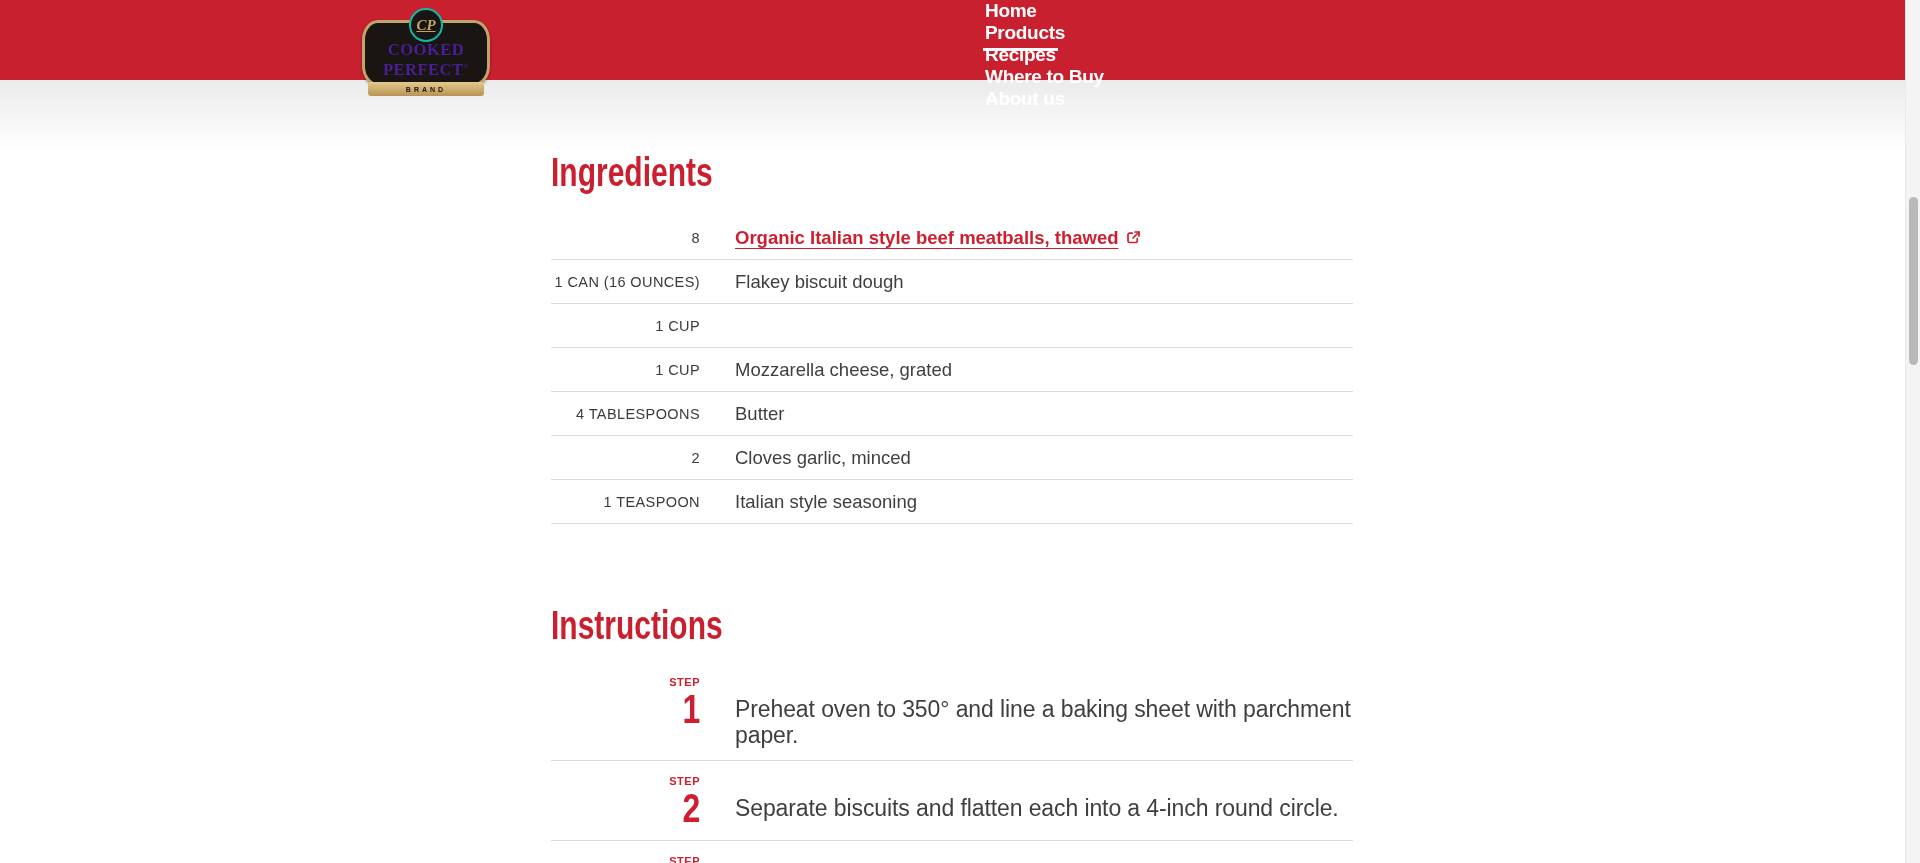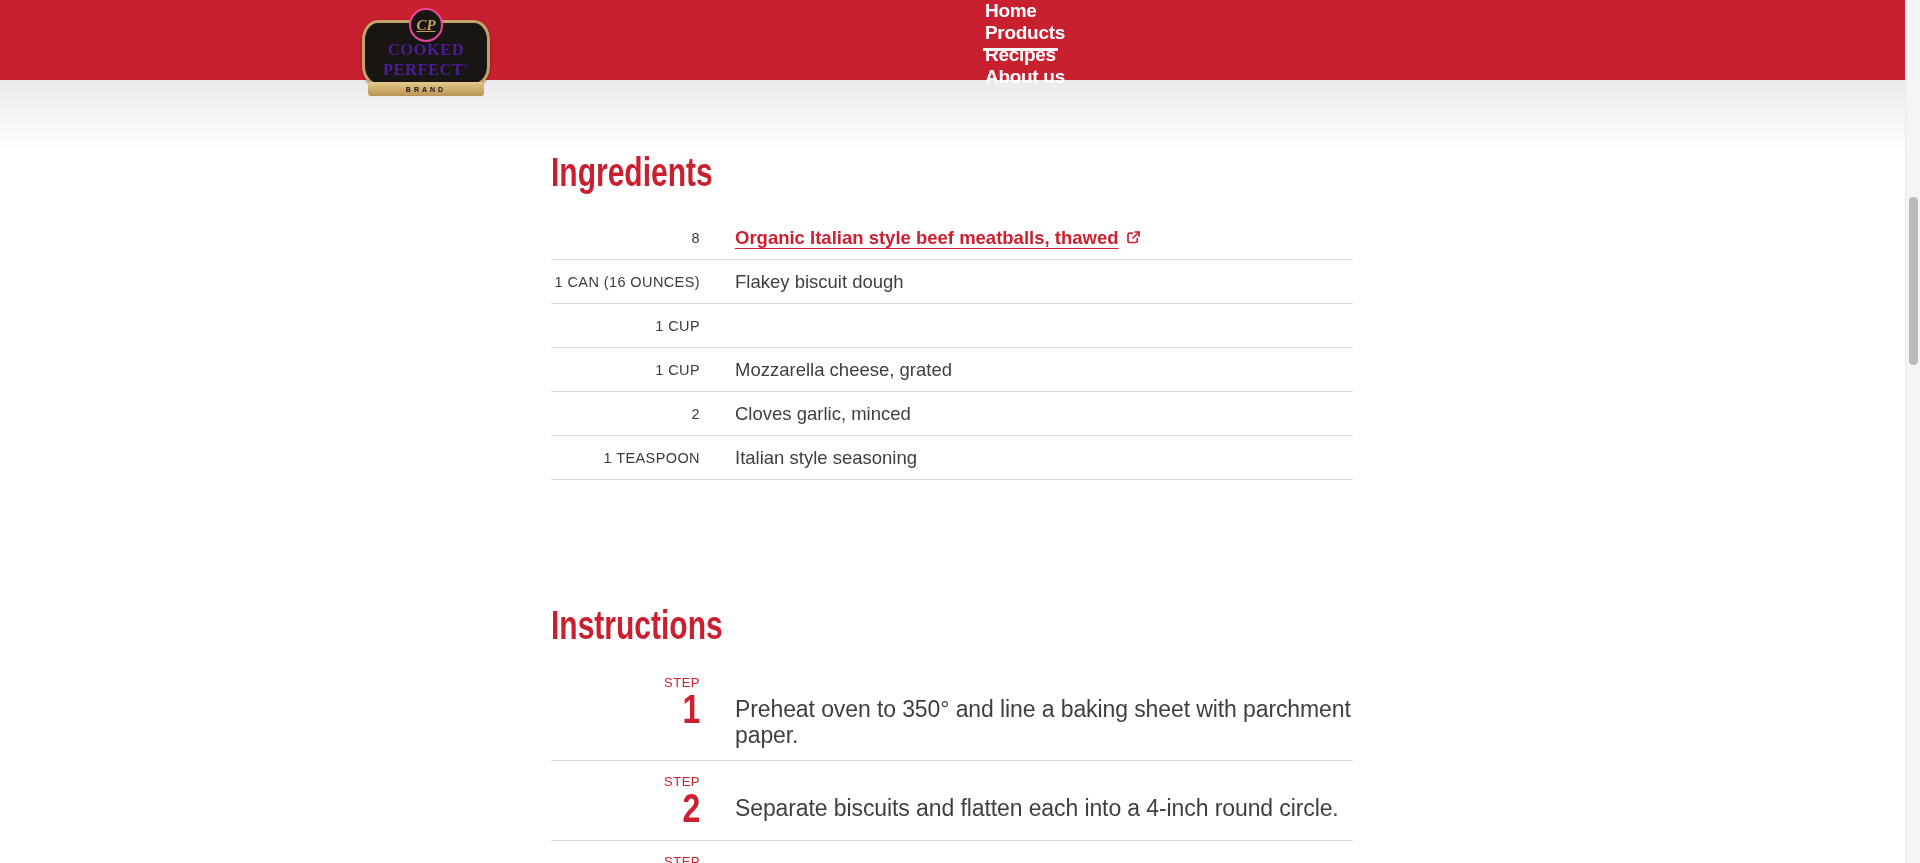--- a/index.html
+++ b/index.html
@@ -13,21 +13,21 @@
   .header-fade { position:absolute; left:0; top:80px; width:1920px; height:70px;
                  background:linear-gradient(#ebebeb, #ffffff); z-index:1; }
 
   
   .logo { position:absolute; left:362px; top:10px; width:128px; height:88px;
           z-index:6; cursor:pointer; }
   .logo-shield { position:absolute; left:0; top:10px; width:128px; height:66px;
                  background:#181512; border:3px solid #c2a369; border-radius:16px/20px;
                  box-shadow:0 1px 3px rgba(0,0,0,.35); }
   .logo-mono { position:absolute; left:50%; top:-2px; transform:translateX(-50%);
-               width:34px; height:34px; background:#181512; border:2px solid #ec4899;
+               width:34px; height:34px; background:#181512; border:2px solid #14b8a6;
                border-radius:50%; z-index:7; display:flex; align-items:center; justify-content:center;
                font-family:"Liberation Serif", serif; font-style:italic; font-weight:bold;
                color:#c2a369; font-size:15px;text-decoration:underline; }
   .logo-text { position:absolute; left:0; top:31px; width:128px; text-align:center;
                font-family:"Liberation Serif", serif; font-weight:bold; color:#4c1d95;
                font-size:16.5px; letter-spacing:.5px; line-height:17px; }
   .logo-reg { font-size:7px; vertical-align:super; }
   .logo-banner { position:absolute; left:6px; bottom:2px; width:116px; height:14px;
                  background:linear-gradient(#e5c98c,#b89355); border-radius:3px;
                  display:flex; align-items:center; justify-content:center;
@@ -66,21 +66,21 @@
               text-underline-offset:4px; cursor:pointer; display:inline-flex;
               align-items:center; gap:7px;justify-content:flex-end; }
   .ext-icon { width:15px; height:15px; display:inline-block; }
 
   
   .steps { position:absolute; left:551px; top:662px; width:802px; }
   .step-row { display:flex; gap:35px; padding:14px 0 12px; border-bottom:1px solid #dcdcdc; }
   .step-row:last-child { border-bottom:none; }
   .step-left { width:149px; flex:none; display:flex; flex-direction:column;
                align-items:flex-end; }
-  .step-label { color:#cd1f2f; font-weight:normal; font-size:13px; letter-spacing:.5px;
+  .step-label { color:#cd1f2f; font-weight:bold; font-size:11px; letter-spacing:.5px;
                 line-height:13px; }
   .step-number { color:#cd1f2f; font-weight:bold; font-size:40px; line-height:40px;
                  transform:scaleX(.8); transform-origin:100% 50%; }
   .step-text { padding-top:20px; max-width:655px; color:#3f3f3f; font-size:23px;
                line-height:26px; letter-spacing:-0.1px; }
 </style>
 </head>
 <body>
 
 <div class="header"></div>
@@ -93,20 +93,21 @@
     <span>COOKED</span><br>
     <span>PERFECT</span><span class="logo-reg">®</span>
   </div>
   <div class="logo-banner">BRAND</div>
 </div>
 
 <div class="nav">
   <a class="nav-item">Home</a>
   <a class="nav-item">Products</a>
   <a class="nav-item active">Recipes</a>
+  <a class="nav-item">Where to Buy</a>
   <a class="nav-item">About us</a>
 </div>
 
 <div class="scroll-track">
   <div class="scroll-thumb"></div>
 </div>
 
 <h2 class="section-title" id="ingredients-title">Ingredients</h2>
 
 <div class="ingredients-table">
@@ -132,20 +133,24 @@
 
   <div class="ing-row">
     <div class="ing-qty">1 CUP</div>
   </div>
 
   <div class="ing-row">
     <div class="ing-qty">1 CUP</div>
     <div class="ing-name">Mozzarella cheese, grated</div>
   </div>
 
+  <div class="ing-row">
+    <div class="ing-qty">4 TABLESPOONS</div>
+    <div class="ing-name">Butter</div>
+  </div>
 
   <div class="ing-row">
     <div class="ing-qty">2</div>
     <div class="ing-name">Cloves garlic, minced</div>
   </div>
 
   <div class="ing-row">
     <div class="ing-qty">1 TEASPOON</div>
     <div class="ing-name">Italian style seasoning</div>
   </div>

